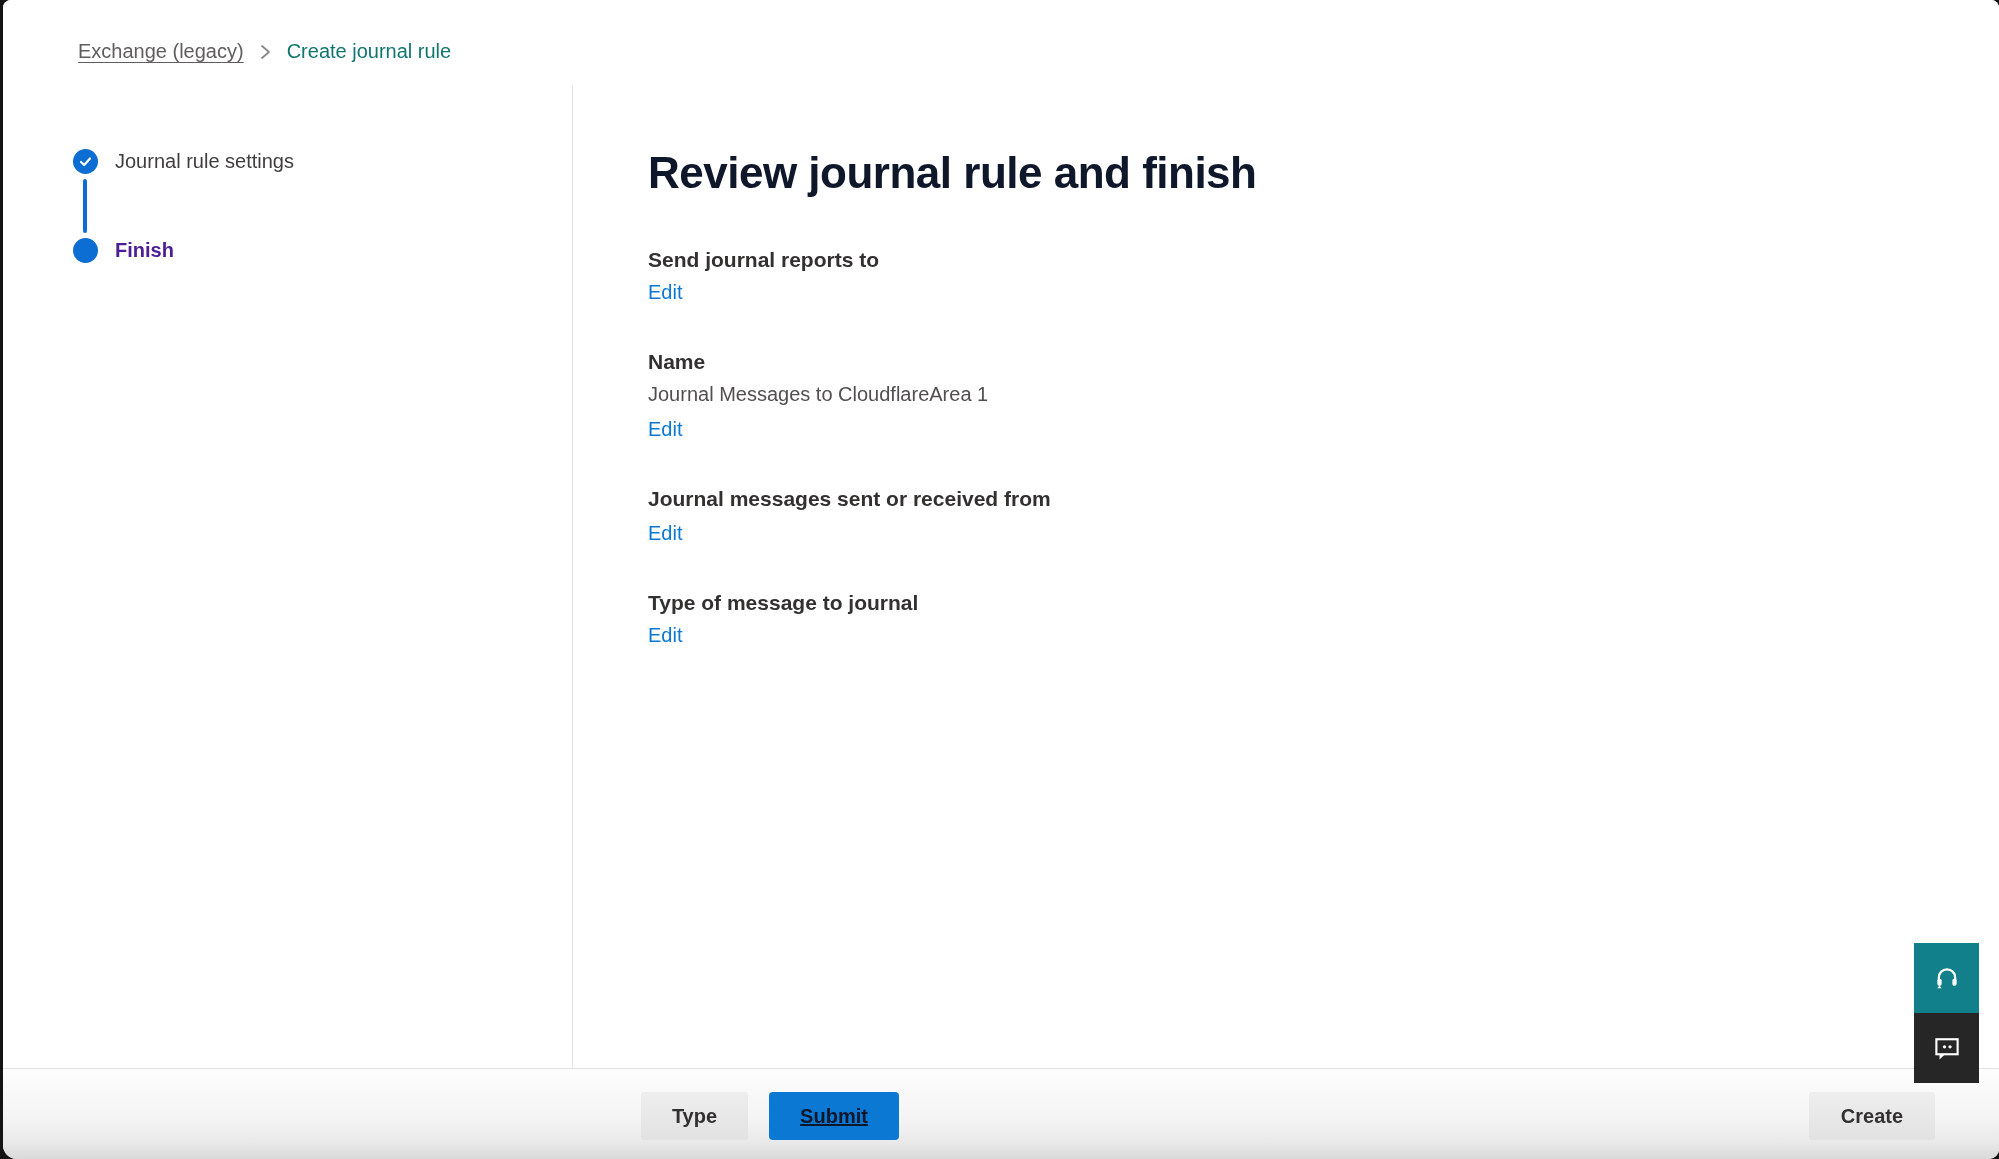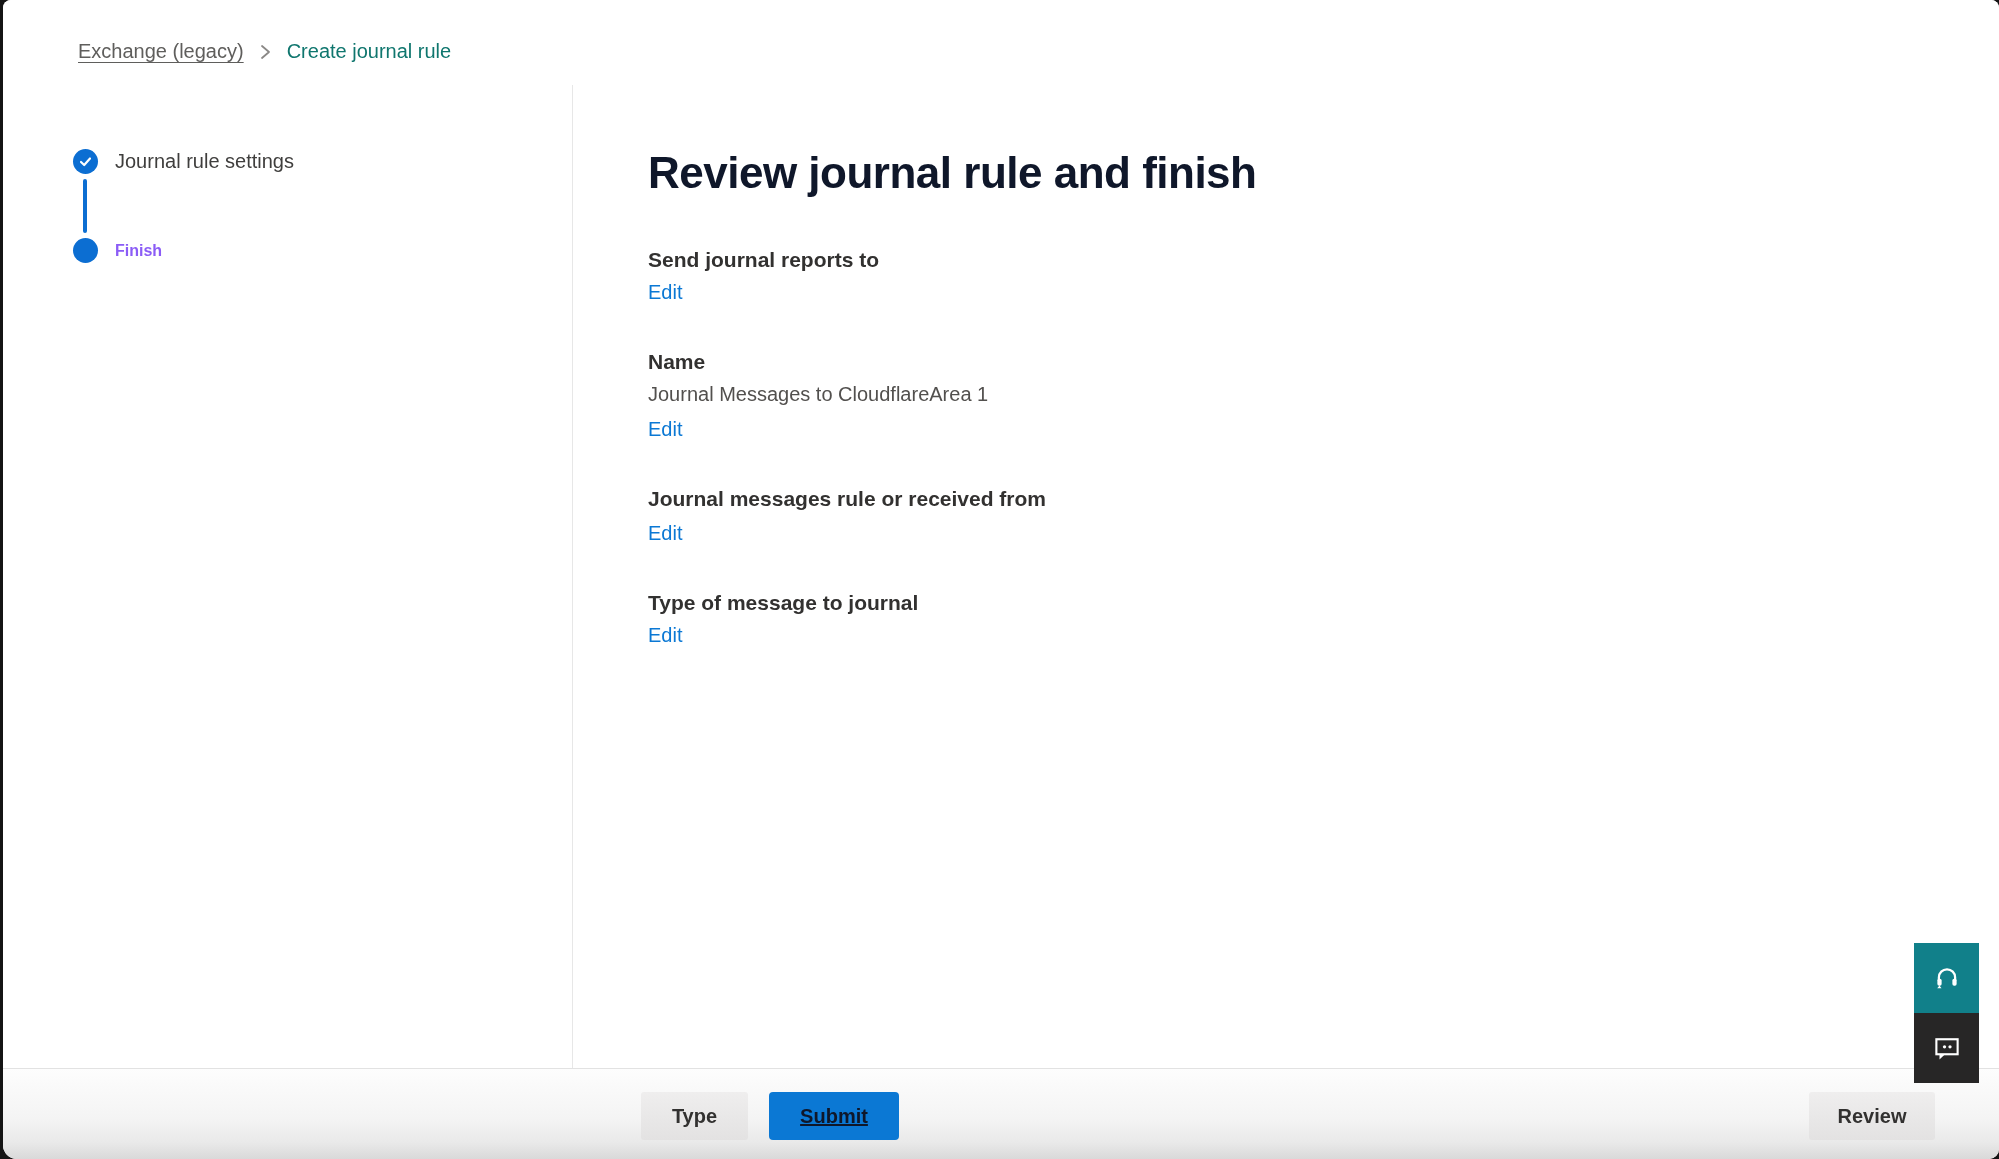--- a/index.html
+++ b/index.html
@@ -48,21 +48,21 @@
     border-right: 1px solid #e7e7e7;
     padding: 64px 0 0 70px;
   }
   .wizard-step { display: flex; align-items: center; gap: 17px; }
   .step-circle {
     width: 25px; height: 25px; border-radius: 50%;
     background: #0c6ed2; flex: 0 0 25px;
     display: flex; align-items: center; justify-content: center;
   }
   .step-label-done { font-size: 20px; color: #3f3e3d; }
-  .step-label-current { font-size: 16px; color: #8b5cf6; font-weight: 700; }
+  .step-label-current { font-size: 20px; color: #4c1d95; font-weight: 700; }
   .connector {
     width: 4px; height: 54px; background: #0c6ed2;
     margin: 5px 0 5px 10px; border-radius: 2px;
   }
 
   
   .main-panel { flex: 1 1 auto; padding: 63px 0 0 75px; position: relative; }
   .page-title {
     font-size: 44px; font-weight: 700; color: #0f172a;
     letter-spacing: -0.5px; margin-bottom: 48px;
@@ -157,36 +157,36 @@
           <span class="edit-link">Edit</span>
         </div>
 
         <div class="section">
           <div class="section-label">Name</div>
           <div class="section-value">Journal Messages to CloudflareArea 1</div>
           <span class="edit-link">Edit</span>
         </div>
 
         <div class="section">
-          <div class="section-label">Journal messages rule or received from</div>
+          <div class="section-label">Journal messages sent or received from</div>
           <div class="section-value"></div>
           <span class="edit-link">Edit</span>
         </div>
 
         <div class="section">
           <div class="section-label">Type of message to journal</div>
           <span class="edit-link">Edit</span>
         </div>
       </div>
     </div>
 
     <div class="footer">
       <button class="btn btn-secondary btn-back">Type</button>
       <button class="btn btn-primary btn-submit">Submit</button>
-      <button class="btn btn-secondary btn-cancel">Review</button>
+      <button class="btn btn-secondary btn-cancel">Create</button>
     </div>
 
     <div class="float-btn float-support">
       <span style="display:inline-flex;">
         <svg width="30" height="30" viewBox="0 0 24 24">
           <path d="M5.5 14 v-2.5 a6.5 6.5 0 0 1 13 0 V14" fill="none" stroke="#ffffff" stroke-width="1.8" stroke-linecap="round"></path>
           <rect x="4.3" y="12.6" width="3.4" height="5.6" rx="1.4" fill="#ffffff"></rect>
           <rect x="16.3" y="12.6" width="3.4" height="5.6" rx="1.4" fill="#ffffff"></rect>
           <path d="M6 18 l-1.8 2.2 h3.4 z" fill="#ffffff"></path>
         </svg>

